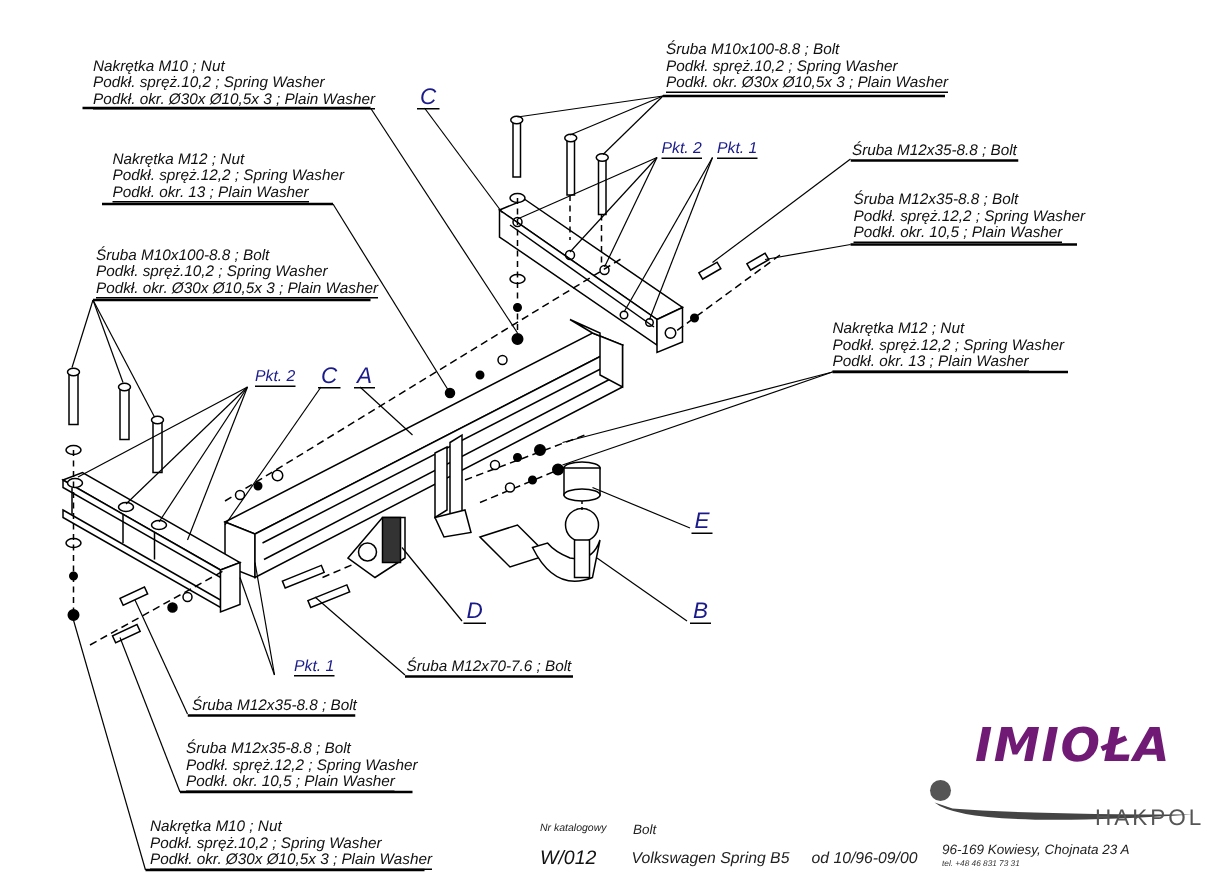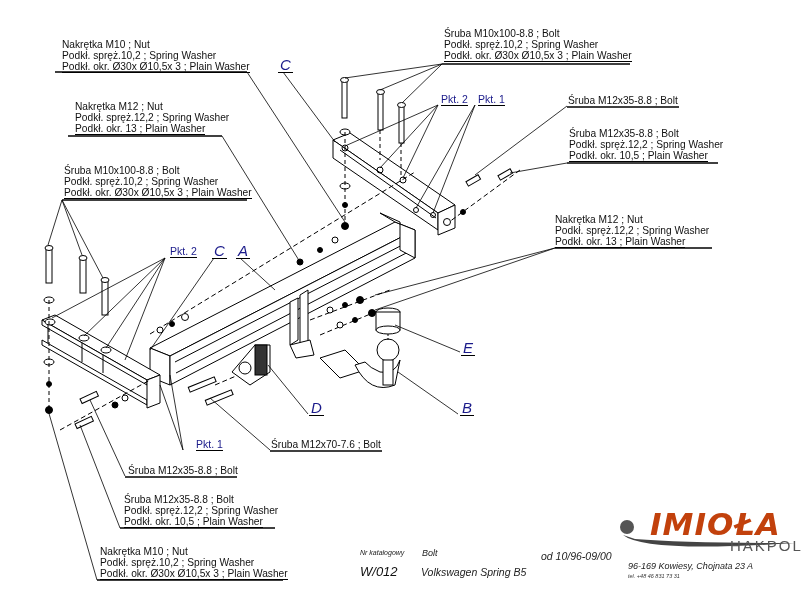--- a/index.html
+++ b/index.html
@@ -1,26 +1,26 @@
 <!DOCTYPE html>
 <html><head>
 <meta charset="utf-8">
 <style>
   html,body{margin:0;padding:0;background:#fff;}
   body{width:806px;height:592px;position:relative;overflow:hidden;font-family:"Liberation Sans",sans-serif;}
   svg#drawing{position:absolute;left:0;top:0;width:806px;height:592px;}
-  .lbl{position:absolute;font-size:10.2px;line-height:11px;color:#111;white-space:nowrap;}
+  .lbl{position:absolute;font-style:italic;font-size:10.2px;line-height:11px;color:#111;white-space:nowrap;}
   .lbl div{margin:0;}
-  .tag{position:absolute;font-size:10.5px;color:#1a1a8a;white-space:nowrap;border-bottom:1.6px solid #000;line-height:11px;}
+  .tag{position:absolute;font-style:italic;font-size:10.5px;color:#1a1a8a;white-space:nowrap;border-bottom:1.6px solid #000;line-height:11px;}
   .letter{position:absolute;font-style:italic;font-size:15px;color:#1a1a8a;border-bottom:1.6px solid #000;line-height:15px;padding:0 2px;}
   .small{position:absolute;font-style:italic;font-size:7px;color:#222;white-space:nowrap;}
   .mid{position:absolute;font-style:italic;font-size:9px;color:#222;white-space:nowrap;}
   .big{position:absolute;font-style:italic;font-size:13px;color:#111;white-space:nowrap;}
   .logo{position:absolute;left:615px;top:505px;width:185px;height:50px;}
-  .logo-text{position:absolute;left:650px;top:506px;font-style:italic;font-weight:bold;font-size:31px;color:#c2410c;letter-spacing:1px;font-family:"DejaVu Sans",sans-serif;}
+  .logo-text{position:absolute;left:650px;top:479px;font-style:italic;font-weight:bold;font-size:31px;color:#701a75;letter-spacing:1px;font-family:"DejaVu Sans",sans-serif;}
   .logo-sub{position:absolute;left:730px;top:537px;font-size:15px;color:#555;letter-spacing:2px;}
   .addr{position:absolute;left:628px;top:561px;font-style:italic;font-size:9px;color:#222;white-space:nowrap;}
   .tel{position:absolute;left:628px;top:573px;font-style:italic;font-size:5.5px;color:#333;white-space:nowrap;}
 </style>
 </head>
 <body>
 
 <svg id="drawing" viewBox="0 0 806 592" xmlns="http://www.w3.org/2000/svg">
   <g fill="none" stroke="#000" stroke-width="1">
 
@@ -290,21 +290,21 @@
 <div class="letter" style="left:212px;top:243px;">C</div>
 <div class="letter" style="left:236px;top:243px;">A</div>
 <div class="letter" style="left:309px;top:400px;">D</div>
 <div class="letter" style="left:461px;top:340px;">E</div>
 <div class="letter" style="left:460px;top:400px;">B</div>
 
 <div class="small" style="left:360px;top:549px;">Nr katalogowy</div>
 <div class="big" style="left:360px;top:564px;">W/012</div>
 <div class="mid" style="left:422px;top:548px;">Bolt</div>
 <div class="mid" style="left:421px;top:566px;font-size:10.5px;">Volkswagen Spring B5</div>
-<div class="mid" style="left:541px;top:550px;font-size:10.5px;">od 10/96-09/00</div>
+<div class="mid" style="left:541px;top:566px;font-size:10.5px;">od 10/96-09/00</div>
 
 <svg class="logo" viewBox="0 0 185 50">
   <path d="M8,30 Q30,48 180,38 Q70,38 20,34 Z" fill="#444"></path>
   <circle cx="12" cy="22" r="7" fill="#555"></circle>
 </svg>
 <div class="logo-text">IMIOŁA</div>
 <div class="logo-sub">HAKPOL</div>
 <div class="addr">96-169  Kowiesy, Chojnata 23 A</div>
 <div class="tel">tel. +48 46 831 73 31</div>
 

